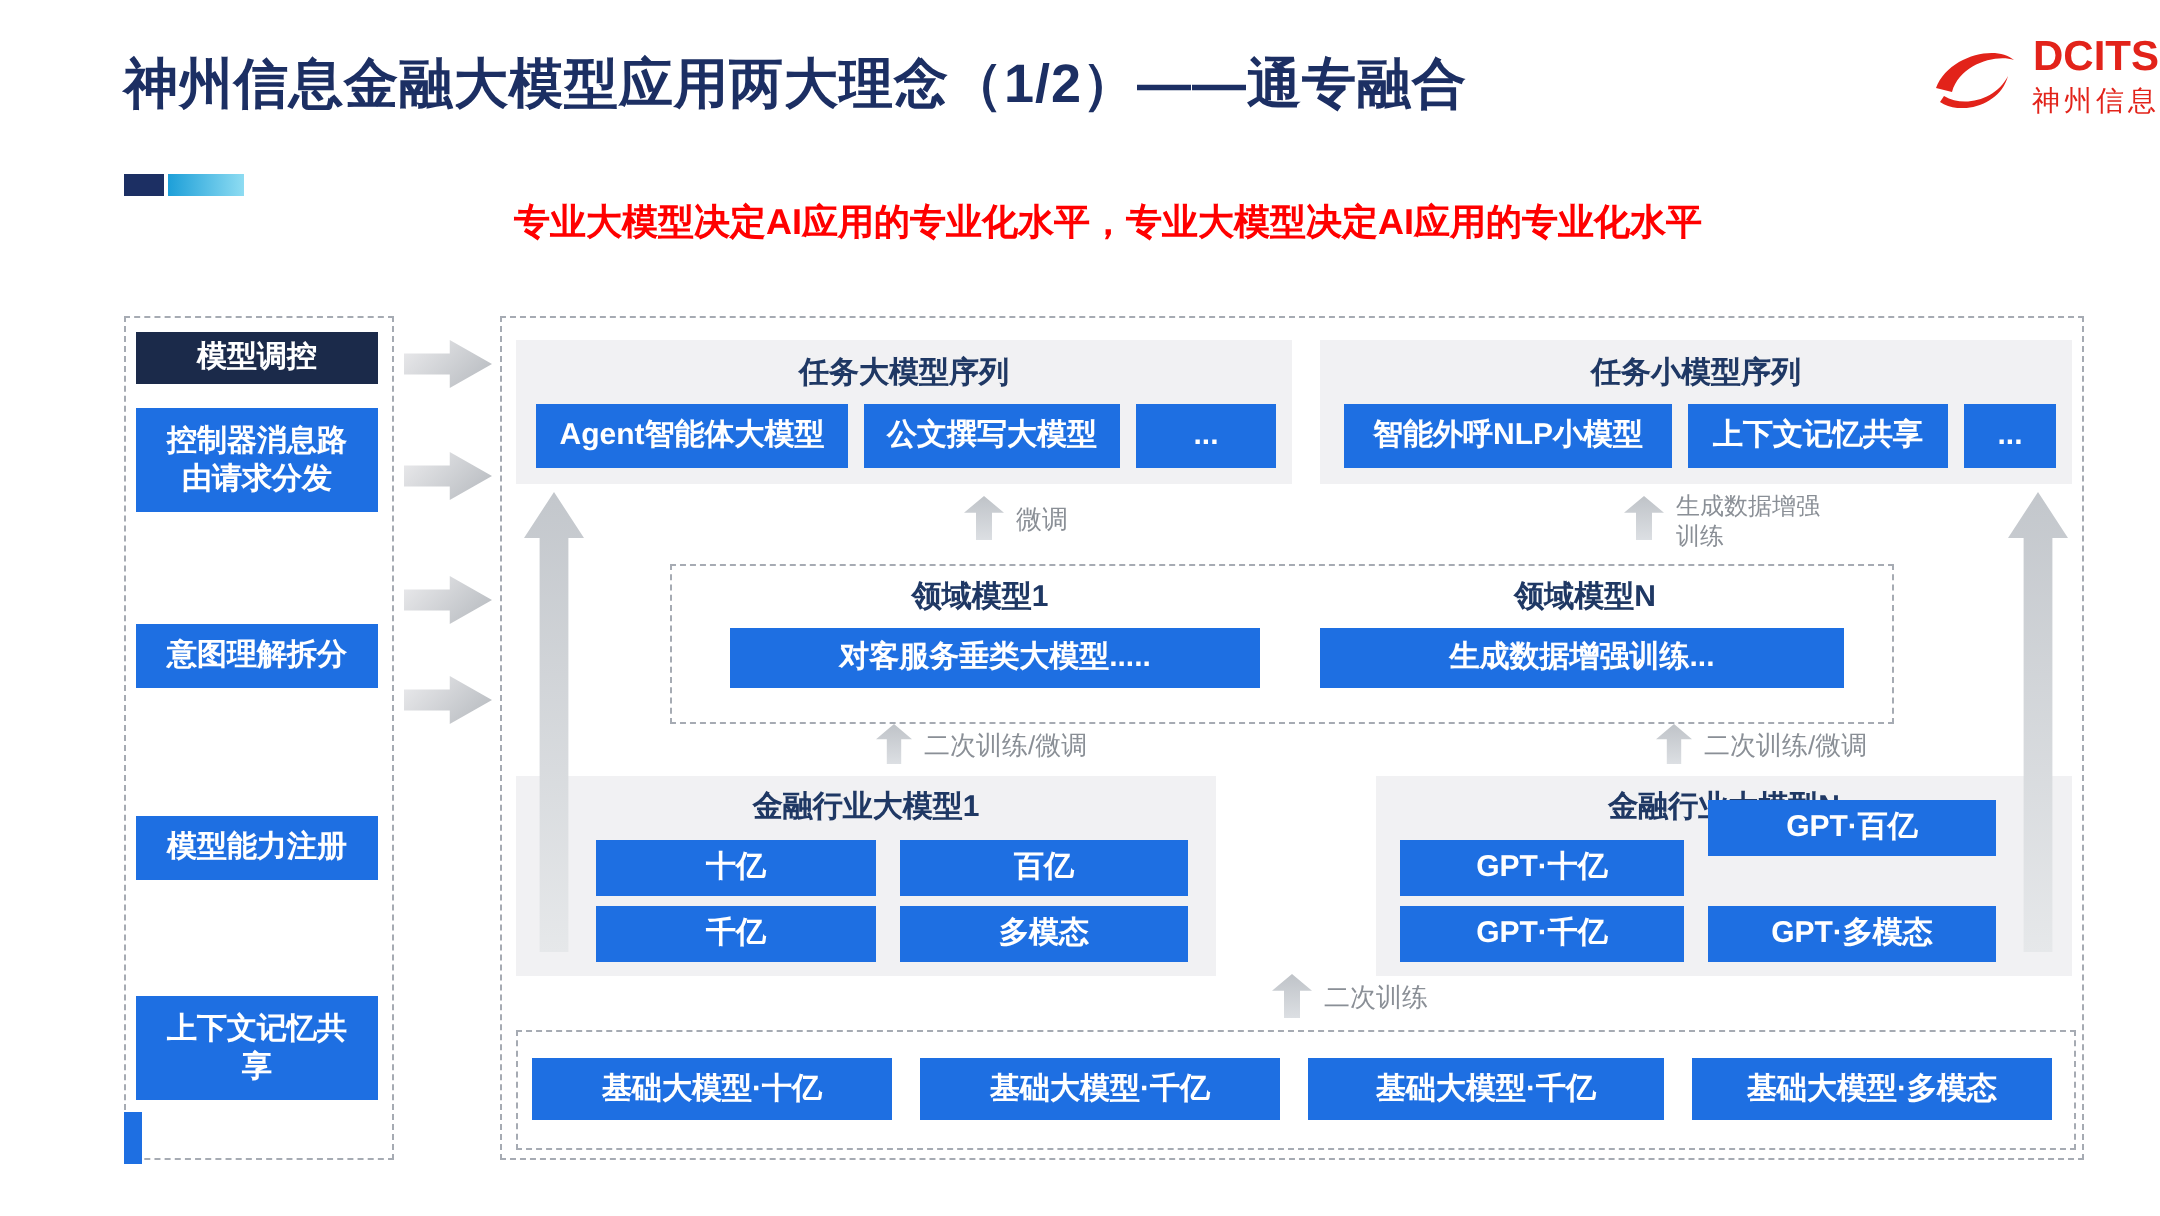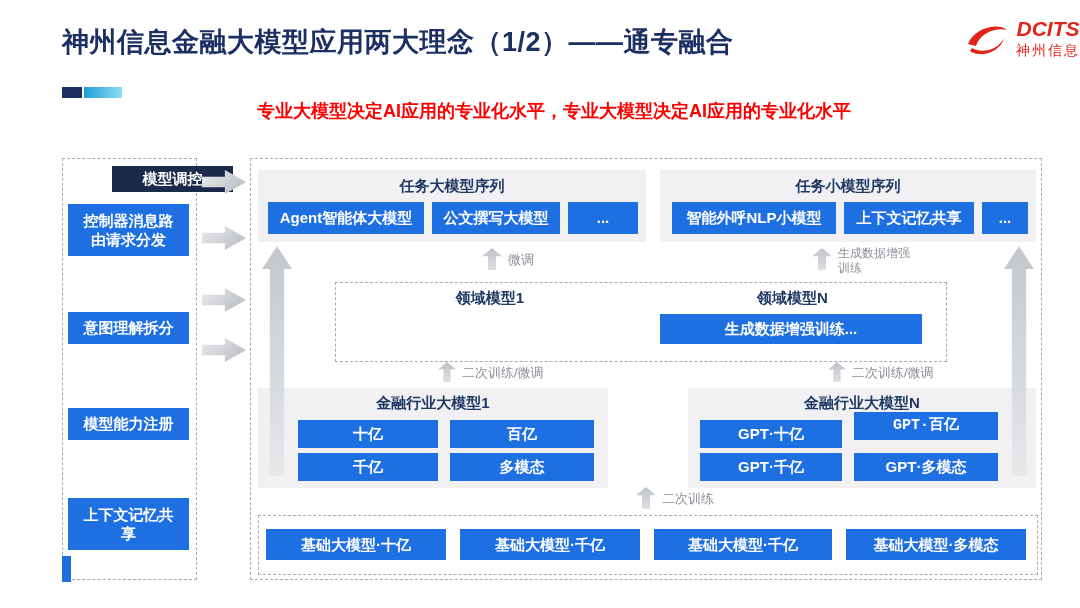--- a/index.html
+++ b/index.html
@@ -3,35 +3,35 @@
 <meta charset="utf-8">
 <style>
   html,body{margin:0;padding:0;background:#fff;}
   .slide{position:relative;width:1080px;height:608px;background:#ffffff;overflow:hidden;
          font-family:"Liberation Sans","DejaVu Sans",sans-serif;padding-left:28px;}
 
   .title{position:absolute;left:62px;top:24px;font-size:27px;font-weight:bold;color:#1c2f63;letter-spacing:.5px;}
 
   .logo{position:absolute;right:28px;top:18px;display:flex;align-items:center;gap:6px;}
   .logo-col{display:flex;flex-direction:column;align-items:center;}
-  .logo-text{color:#e2231a;font-weight:bold;font-style:italic;font-size:21px;line-height:1.05;}
+  .logo-text{color:#e2231a;font-weight:bold;font-size:21px;line-height:1.05;}
   .logo-sub{color:#e2231a;font-size:14px;letter-spacing:2px;margin-top:2px;}
 
   .bar1{position:absolute;left:62px;top:87px;width:20px;height:11px;background:#1c2f63;}
   .bar2{position:absolute;left:84px;top:87px;width:38px;height:11px;background:linear-gradient(90deg,#1d9fd8,#8edcf2);}
 
   .subtitle{position:absolute;left:0;right:0;top:99px;text-align:center;color:#ff0000;font-weight:bold;font-size:18px;}
 
   .dashed-box{position:absolute;border:1.5px dashed #a6abb3;background:transparent;}
   .panel{position:absolute;background:#f1f1f3;z-index:1;}
   .panel-title{position:absolute;color:#1f3864;font-weight:bold;font-size:15px;text-align:center;z-index:2;}
 
   .blue-box{position:absolute;background:#1e6fe2;color:#ffffff;display:flex;align-items:center;justify-content:center;
             text-align:center;font-size:15px;font-weight:600;line-height:1.3;z-index:2;box-sizing:border-box;}
-  .dark{background:#1b2a4a;font-weight:bold;margin-left:44px;}
+  .dark{background:#1b2a4a;font-weight:bold;}
 
   .gray-label{position:absolute;color:#8a8f96;font-size:13px;z-index:2;line-height:1.25;}
 
   .right-arrow{position:absolute;width:44px;height:24px;z-index:2;
     background:linear-gradient(135deg,#ececee,#b4b8bd);
     clip-path:polygon(0 28%,52% 28%,52% 0,100% 50%,52% 100%,52% 72%,0 72%);}
   .up-arrow{position:absolute;width:20px;height:22px;z-index:2;
     background:linear-gradient(to top,#dcdfe3,#bfc3c8);
     clip-path:polygon(50% 0,100% 38%,70% 38%,70% 100%,30% 100%,30% 38%,0 38%);}
   .big-arrow{position:absolute;width:30px;height:230px;top:246px;z-index:3;
@@ -89,39 +89,40 @@
   <div class="blue-box" style="left:844px;top:202px;width:130px;height:32px;">上下文记忆共享</div>
   <div class="blue-box" style="left:982px;top:202px;width:46px;height:32px;">...</div>
 
   <div class="up-arrow" style="left:482px;top:248px;"></div>
   <div class="gray-label" style="left:508px;top:252px;">微调</div>
   <div class="up-arrow" style="left:812px;top:248px;"></div>
   <div class="gray-label" style="left:838px;top:246px;width:80px;text-align:left;font-size:12px;">生成数据增强训练</div>
 
   <div class="dashed-box" style="left:335px;top:282px;width:610px;height:78px;"></div>
   <div class="panel-title" style="left:350px;top:289px;width:280px;">领域模型1</div>
+  <div class="blue-box" style="left:365px;top:314px;width:265px;height:30px;">对客服务垂类大模型.....</div>
   <div class="panel-title" style="left:665px;top:289px;width:255px;">领域模型N</div>
   <div class="blue-box" style="left:660px;top:314px;width:262px;height:30px;">生成数据增强训练...</div>
 
   <div class="up-arrow" style="left:438px;top:362px;width:18px;height:20px;"></div>
   <div class="gray-label" style="left:462px;top:365px;">二次训练/微调</div>
   <div class="up-arrow" style="left:828px;top:362px;width:18px;height:20px;"></div>
   <div class="gray-label" style="left:852px;top:365px;">二次训练/微调</div>
 
   <div class="panel" style="left:258px;top:388px;width:350px;height:100px;"></div>
   <div class="panel-title" style="left:258px;top:394px;width:350px;">金融行业大模型1</div>
   <div class="blue-box" style="left:298px;top:420px;width:140px;height:28px;">十亿</div>
   <div class="blue-box" style="left:450px;top:420px;width:144px;height:28px;">百亿</div>
   <div class="blue-box" style="left:298px;top:453px;width:140px;height:28px;">千亿</div>
   <div class="blue-box" style="left:450px;top:453px;width:144px;height:28px;">多模态</div>
 
   <div class="panel" style="left:688px;top:388px;width:348px;height:100px;"></div>
   <div class="panel-title" style="left:688px;top:394px;width:348px;">金融行业大模型N</div>
   <div class="blue-box" style="left:700px;top:420px;width:142px;height:28px;">GPT·十亿</div>
-  <div class="blue-box" style="left:854px;top:412px;width:144px;height:28px;font-family:Liberation Mono, monospace;">GPT·百亿</div>
+  <div class="blue-box" style="left:854px;top:400px;width:144px;height:28px;">GPT·百亿</div>
   <div class="blue-box" style="left:700px;top:453px;width:142px;height:28px;">GPT·千亿</div>
   <div class="blue-box" style="left:854px;top:453px;width:144px;height:28px;">GPT·多模态</div>
 
   <div class="big-arrow" style="left:262px;"></div>
   <div class="big-arrow" style="left:1004px;"></div>
 
   <div class="up-arrow" style="left:636px;top:487px;"></div>
   <div class="gray-label" style="left:662px;top:491px;">二次训练</div>
 
   <div class="dashed-box" style="left:258px;top:515px;width:778px;height:58px;"></div>

